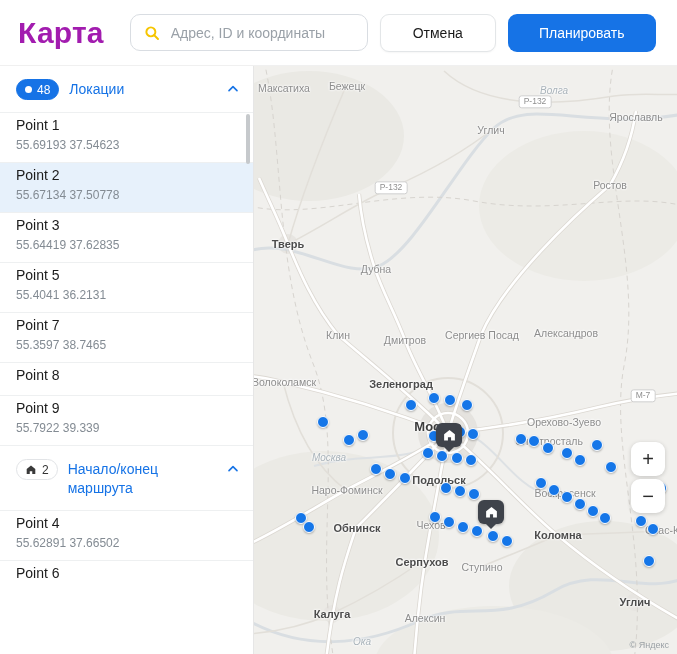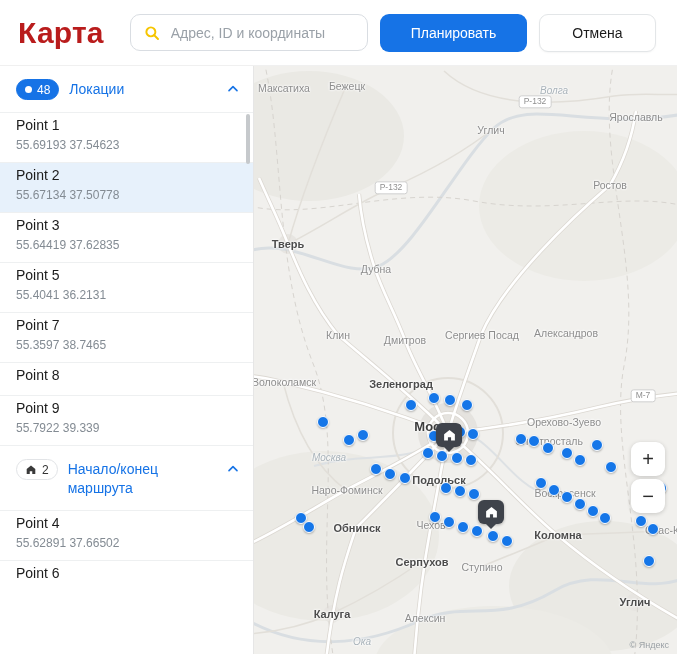--- a/index.html
+++ b/index.html
@@ -1,21 +1,21 @@
 <!DOCTYPE html>
 <html style="--accent: #1673e6; --marker: #1576e8; --selected: #e7f1fb;"><head>
 <meta charset="utf-8">
 <style>
   html,body{margin:0;padding:0;background:#fff;font-family:"Liberation Sans",sans-serif;}
   .app{position:relative;width:677px;height:654px;background:#fff;overflow:hidden;}
 
   
   header{position:absolute;top:0;left:0;right:0;height:65px;display:flex;align-items:center;
          padding:0 16px;box-sizing:border-box;gap:12px;background:#fff;}
-  h1{font-size:30px;font-weight:700;margin:0 14px 0 2px;color:#b91c1c;letter-spacing:.2px;}
+  h1{font-size:30px;font-weight:700;margin:0 14px 0 2px;color:#a21caf;letter-spacing:.2px;}
   .search{width:238px;height:37px;border:1px solid #d9dde2;border-radius:10px;display:flex;
           align-items:center;padding:0 12px;box-sizing:border-box;gap:8px;background:#fff;}
   .search svg{flex:none;}
   .search input{border:none;outline:none;flex:1;font-size:14px;color:#333;min-width:0;
                 font-family:"Liberation Sans",sans-serif;background:transparent;}
   .search input::placeholder{color:#9aa1a8;}
   .btn{height:38px;border-radius:9px;font-size:14px;cursor:pointer;font-family:"Liberation Sans",sans-serif;}
   .btn.ghost{background:#fff;border:1px solid #e3e6e8;color:#1b1b1b;padding:0 32px;box-shadow:0 1px 2px rgba(0,0,0,.04);}
   .btn.primary{background:var(--accent,#1673e6);border:none;color:#fff;padding:0 31px;}
 
@@ -75,22 +75,22 @@
 
   <header>
     <h1>Карта</h1>
     <div class="search">
       <svg viewBox="0 0 24 24" width="18" height="18">
         <circle cx="10.5" cy="10.5" r="6" fill="none" stroke="#f6c500" stroke-width="2.6"></circle>
         <path d="M15 15 L20 20" stroke="#f6c500" stroke-width="2.6" stroke-linecap="round"></path>
       </svg>
       <input placeholder="Адрес, ID и координаты" style="">
     </div>
+    <button class="btn ghost">Отмена</button>
     <button class="btn primary">Планировать</button>
-    <button class="btn ghost">Отмена</button>
   </header>
 
   <div class="main">
 
     <aside id="sidebar">
         <div class="sec-head">
           <span class="badge blue">
             <span class="dot"></span>
             <span>48</span>
           </span>

